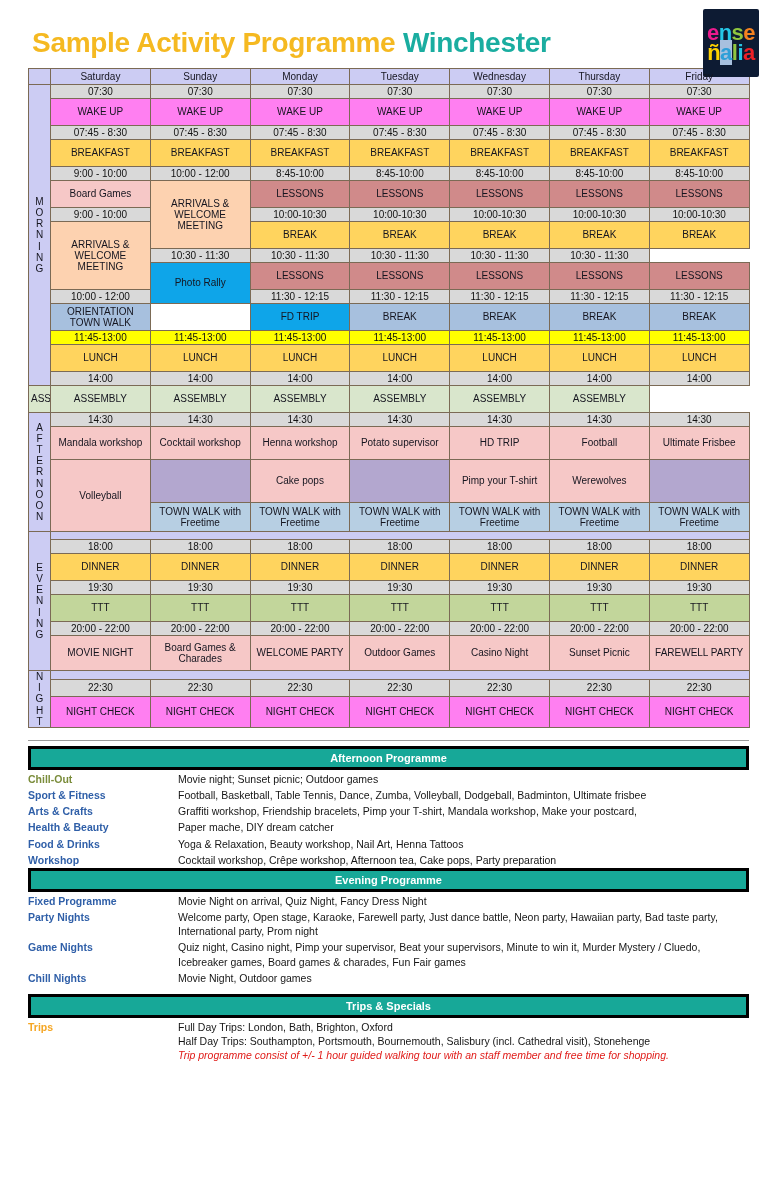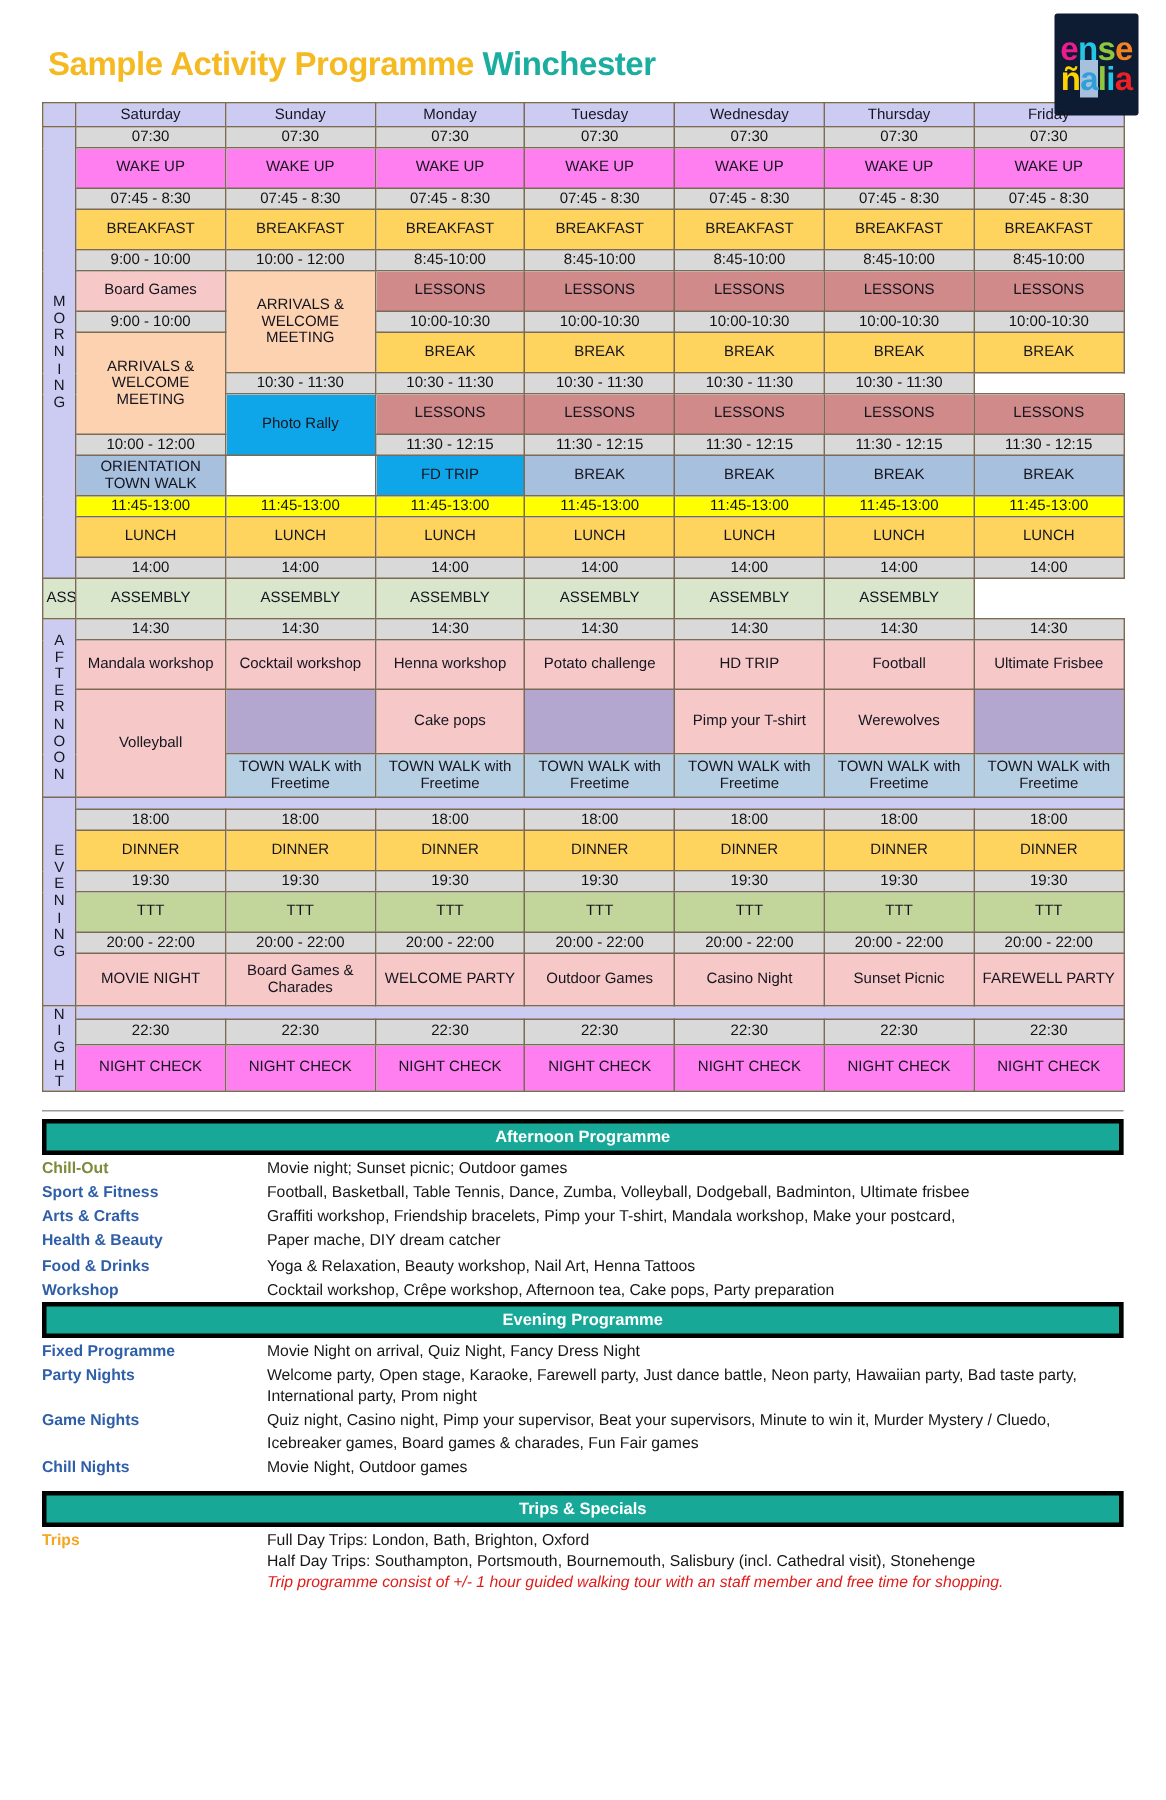--- a/index.html
+++ b/index.html
@@ -19,21 +19,21 @@
   
   .header {
     display: flex;
     align-items: center;
     justify-content: space-between;
     padding: 18px 18px 0 32px;
     height: 68px;
     box-sizing: border-box;
   }
   .title {
-    font-size: 22px;
+    font-size: 28px;
     font-weight: bold;
     letter-spacing: -0.3px;
     white-space: nowrap;
   }
   .title .t-main { color: #f5b921; }
   .title .t-city { color: #1aada0; }
 
   .logo {
     width: 56px;
     height: 68px;
@@ -370,21 +370,21 @@
     <td class="time">14:30</td>
     <td class="time">14:30</td>
     <td class="time">14:30</td>
     <td class="time">14:30</td>
     <td class="time">14:30</td>
   </tr>
   <tr>
     <td class="act c-pinklt" style="height:32px">Mandala workshop</td>
     <td class="act c-pinklt">Cocktail workshop</td>
     <td class="act c-pinklt">Henna workshop</td>
-    <td class="act c-pinklt">Potato challenge</td>
+    <td class="act c-pinklt">Potato supervisor</td>
     <td class="act c-pinklt bold">HD TRIP</td>
     <td class="act c-pinklt">Football</td>
     <td class="act c-pinklt">Ultimate Frisbee</td>
   </tr>
   <tr>
     <td class="act c-pinklt" rowspan="2" style="height:42px">Volleyball</td>
     <td class="act c-purple" style="height:42px"></td>
     <td class="act c-pinklt">Cake pops</td>
     <td class="act c-purple"></td>
     <td class="act c-pinklt">Pimp your T-shirt</td>

